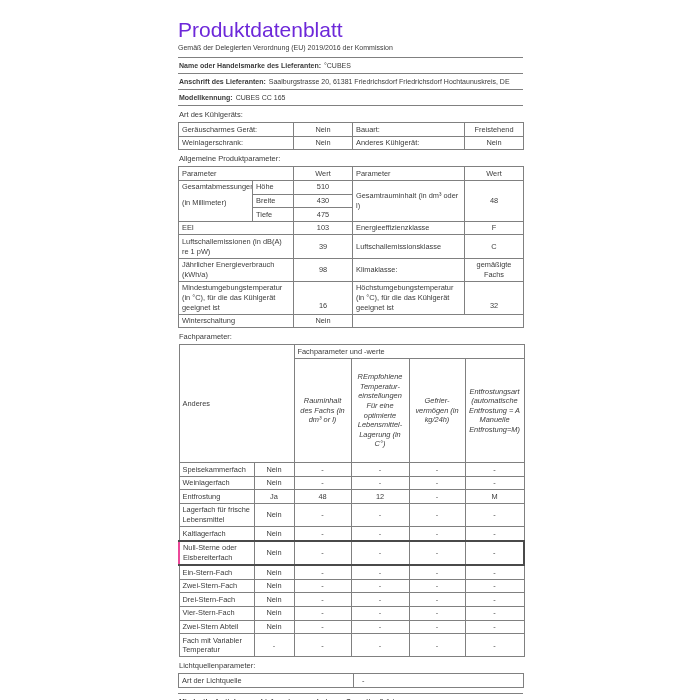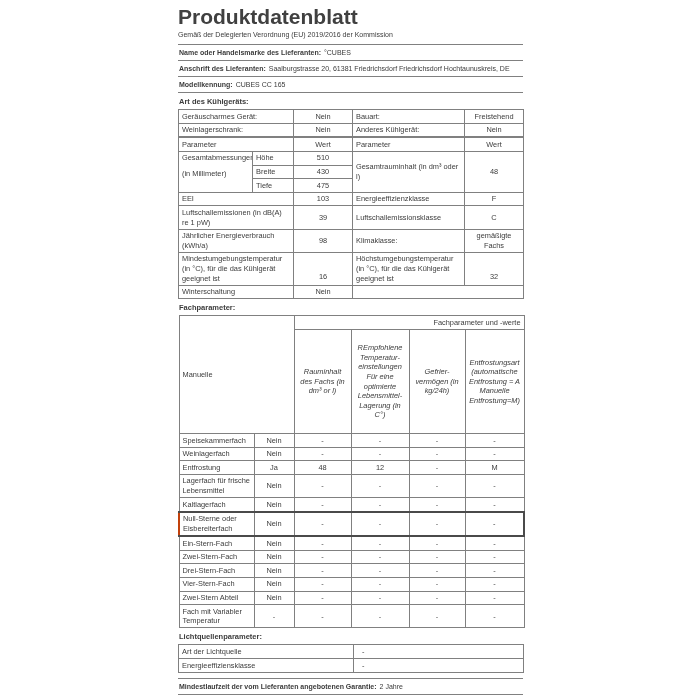--- a/index.html
+++ b/index.html
@@ -9,41 +9,41 @@
     overflow: hidden;
     font-family: "Liberation Sans", sans-serif;
     color: #3b3b3b;
   }
   .doc {
     position: absolute;
     left: 178px; top: 5px;
     width: 345px;
   }
   h1.title {
-    margin: 0 0 3px 0;
+    margin: 13px 0 3px 0;
     font-size: 21px;
     line-height: 1.1;
-    font-weight: bold;
-    color: #404040;
+    font-weight: normal;
+    color: #6d28d9;
   }
   .subtitle {
     font-size: 7px;
     margin-bottom: 6px;
   }
   .meta { border-bottom: 1px solid #808080; }
   .meta-row {
     border-top: 1px solid #808080;
     padding: 4px 1px;
     font-size: 7px;
     white-space: nowrap;
   }
   .meta-row .lbl { font-weight: bold; }
   .meta-row .val { margin-left: 3px; }
   .sec {
-    font-weight: bold;
+    font-weight: normal;
     font-size: 7.5px;
     padding: 4px 1px 3px 1px;
   }
   table {
     border-collapse: collapse;
     width: 345px;
     table-layout: fixed;
     font-size: 7.4px;
   }
   td {
@@ -51,23 +51,23 @@
     padding: 1.5px 3px;
     vertical-align: middle;
     line-height: 1.3;
     overflow: hidden;
   }
   td.center { text-align: center; }
   td.vbottom { vertical-align: bottom; padding-bottom: 3px; }
   td.top { vertical-align: top; }
   .dim-unit { margin-top: 6px; }
   .fach-colhdr td { height: 100px; text-align: center; font-style: italic; }
-  .fach-group td { text-align: right; }
+  .fach-group td { text-align: left; }
   tr.boxed td { border-top: 2px solid #4a4a4a; border-bottom: 2px solid #4a4a4a; }
-  tr.boxed td:first-child { border-left: 2px solid #c2410c; }
+  tr.boxed td:first-child { border-left: 2px solid #ec4899; }
   tr.boxed td:last-child { border-right: 2px solid #4a4a4a; }
   .guarantee {
     margin-top: 5px;
     border-top: 1px solid #808080;
     border-bottom: 1px solid #808080;
     padding: 4px 1px;
     font-size: 7px;
     white-space: nowrap;
   }
   .guarantee .lbl { font-weight: bold; }
@@ -112,20 +112,21 @@
     </tr>
     <tr>
       <td>Weinlagerschrank:</td>
       <td class="center">Nein</td>
       <td>Anderes Kühlgerät:</td>
       <td class="center">Nein</td>
     </tr>
   </tbody>
     </table>
 
+  <div class="sec">Allgemeine Produktparameter:</div>
 
   <table>
     <colgroup>
         <col style="width:74px">
         <col style="width:41px">
         <col style="width:59px">
         <col style="width:112px">
         <col style="width:59px">
       </colgroup>
     <tbody>
@@ -191,21 +192,21 @@
     <colgroup>
         <col style="width:75px">
         <col style="width:40px">
         <col style="width:57px">
         <col style="width:58px">
         <col style="width:56px">
         <col style="width:59px">
       </colgroup>
     <tbody>
       <tr class="fach-group">
-        <td colspan="2" rowspan="2" style="text-align:left">Manuelle</td>
+        <td colspan="2" rowspan="2" style="text-align:left">Anderes</td>
         <td colspan="4">Fachparameter und -werte</td>
       </tr>
       <tr class="fach-colhdr">
         <td>Rauminhalt des Fachs (in dm³ or l)</td>
         <td>REmpfohlene Temperatur- einstellungen Für eine optimierte Lebensmittel- Lagerung (in C°)</td>
         <td>Gefrier- vermögen (in kg/24h)</td>
         <td>Entfrostungsart (automatische Entfrostung = A Manuelle Entfrostung=M)</td>
       </tr>
     </tbody>
     <tbody>
@@ -313,24 +314,20 @@
   <table>
     <colgroup>
         <col style="width:175px">
         <col style="width:170px">
       </colgroup>
     <tbody>
         <tr>
       <td>Art der Lichtquelle</td>
       <td class="light-val">-</td>
     </tr>
-    <tr>
-      <td>Energieeffiziensklasse</td>
-      <td class="light-val">-</td>
-    </tr>
   </tbody>
     </table>
 
   <div class="guarantee">
     <span class="lbl">Mindestlaufzeit der vom Lieferanten angebotenen Garantie:</span><span class="val">2 Jahre</span>
   </div>
 
 </div>
 
 </body></html>

